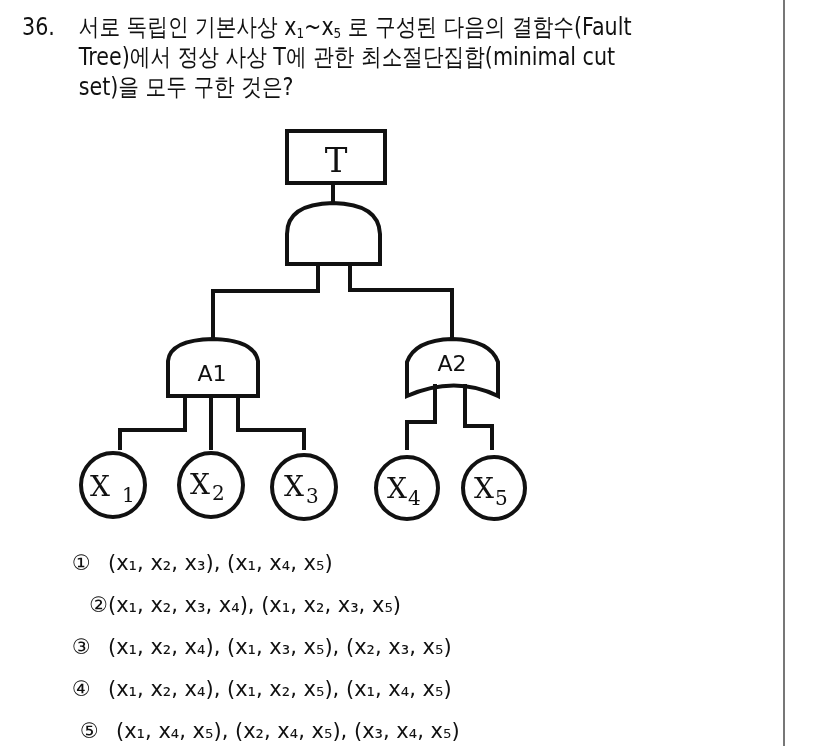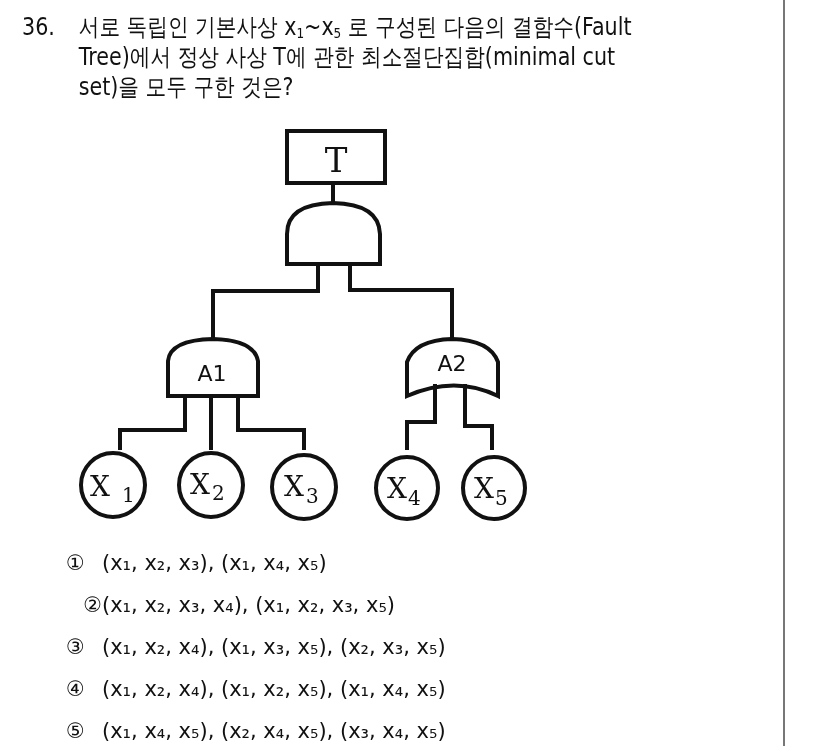--- a/index.html
+++ b/index.html
@@ -5,21 +5,21 @@
   html, body { margin:0; padding:0; background:#ffffff; }
   body { width:826px; height:746px; position:relative; overflow:hidden; font-family:"DejaVu Sans","Liberation Sans",sans-serif; color:#111; }
   .vline { position:absolute; left:783px; top:0; width:2px; height:746px; background:#777; }
   .question { position:absolute; left:22px; top:12px; width:760px; font-size:24px; line-height:30px; letter-spacing:0px; transform:scaleX(0.86); transform-origin:left top; }
   .qline { position:absolute; left:66px; white-space:nowrap; }
   .q1 { top:0; } .q2 { top:30px; } .q3 { top:60px; }
   .q1 .qfirst { position:absolute; left:-66px; }
   sub { font-size:14px; vertical-align:-3px; }
   .diagram { position:absolute; left:0; top:0; width:826px; height:746px; }
   .options { position:absolute; left:66px; top:548px; }
-  .option { position:absolute; left:0; white-space:nowrap; font-size:21px; height:30px; line-height:30px; }
+  .option { position:absolute; left:6px; white-space:nowrap; font-size:21px; height:30px; line-height:30px; }
   .option .mark { display:inline-block; width:36px; }
   .opt-text { display:inline-block; }
 </style>
 </head>
 <body>
 
 <div class="vline"></div>
 
 <div class="question">
   <div class="qline q1">
@@ -82,16 +82,16 @@
   </div>
   <div class="option" style="top:42px;text-align:right;">
     <span class="mark">②</span><span class="opt-text">(x₁, x₂, x₃, x₄), (x₁, x₂, x₃, x₅)</span>
   </div>
   <div class="option" style="top:84px;">
     <span class="mark">③</span><span class="opt-text">(x₁, x₂, x₄), (x₁, x₃, x₅), (x₂, x₃, x₅)</span>
   </div>
   <div class="option" style="top:126px;">
     <span class="mark">④</span><span class="opt-text">(x₁, x₂, x₄), (x₁, x₂, x₅), (x₁, x₄, x₅)</span>
   </div>
-  <div class="option" style="top:168px;">
+  <div class="option" style="top:168px;margin-left:8px;">
     <span class="mark">⑤</span><span class="opt-text">(x₁, x₄, x₅), (x₂, x₄, x₅), (x₃, x₄, x₅)</span>
   </div>
 </div>
 
 </body></html>

